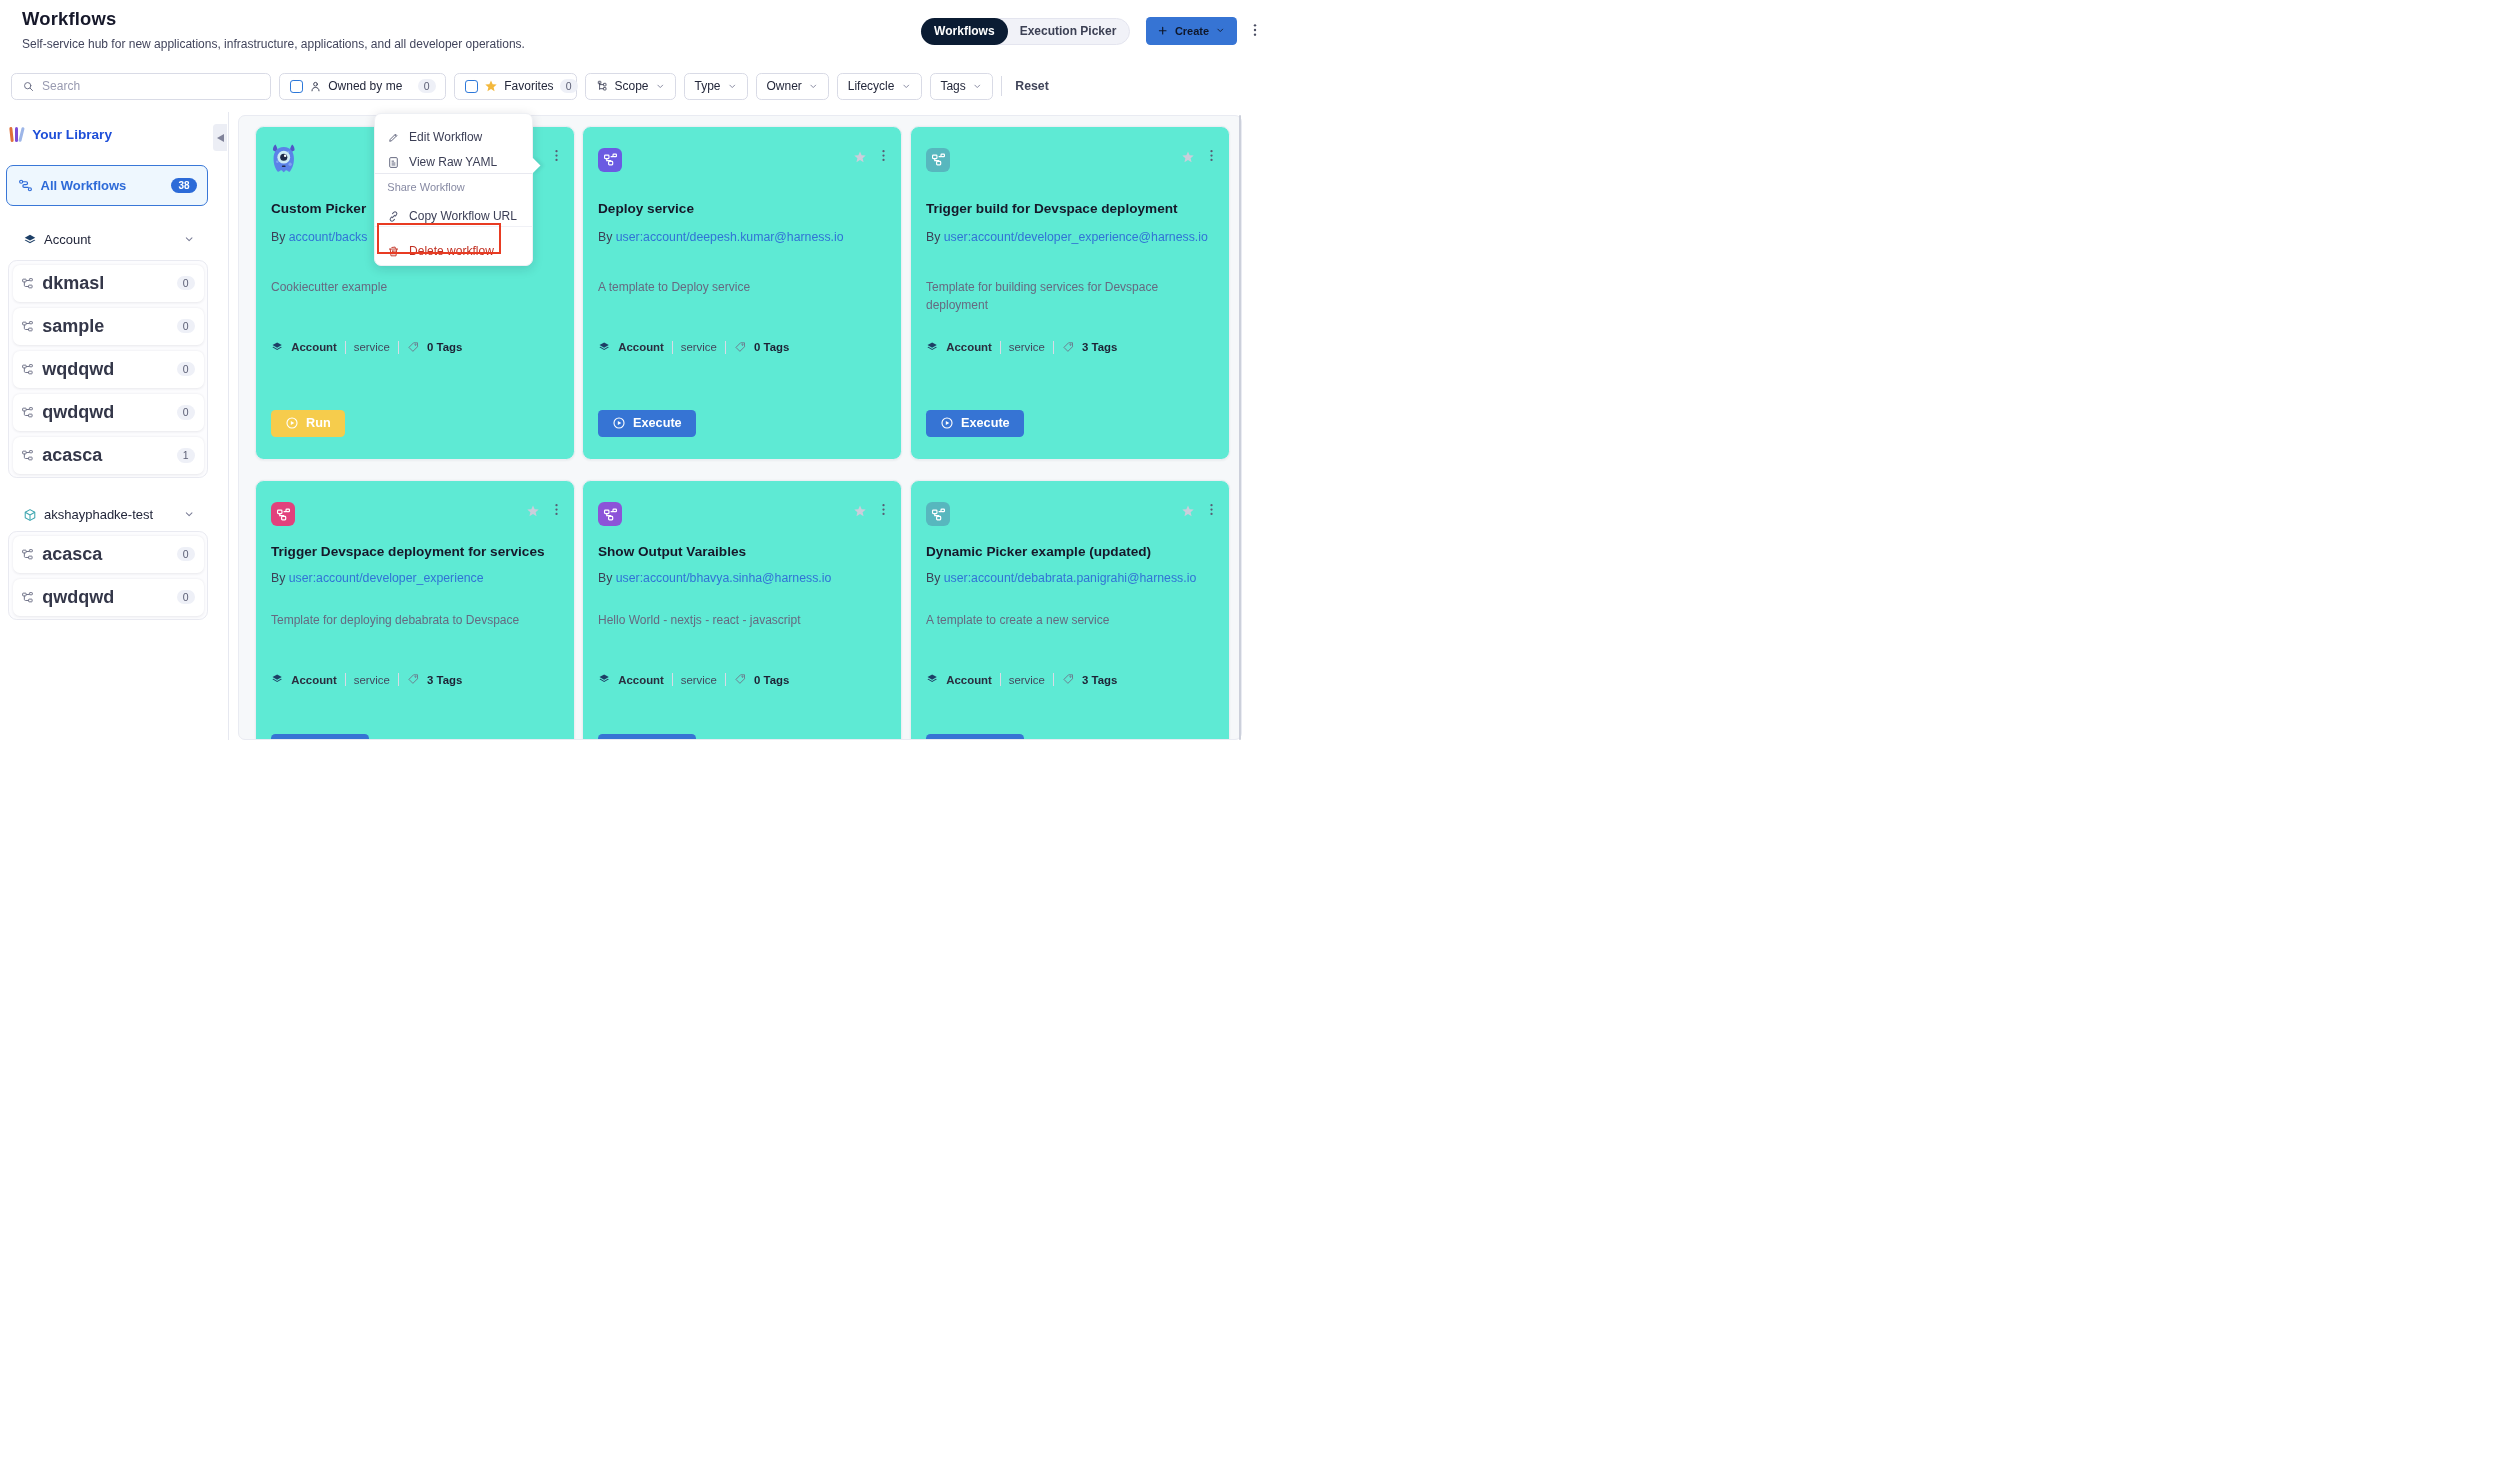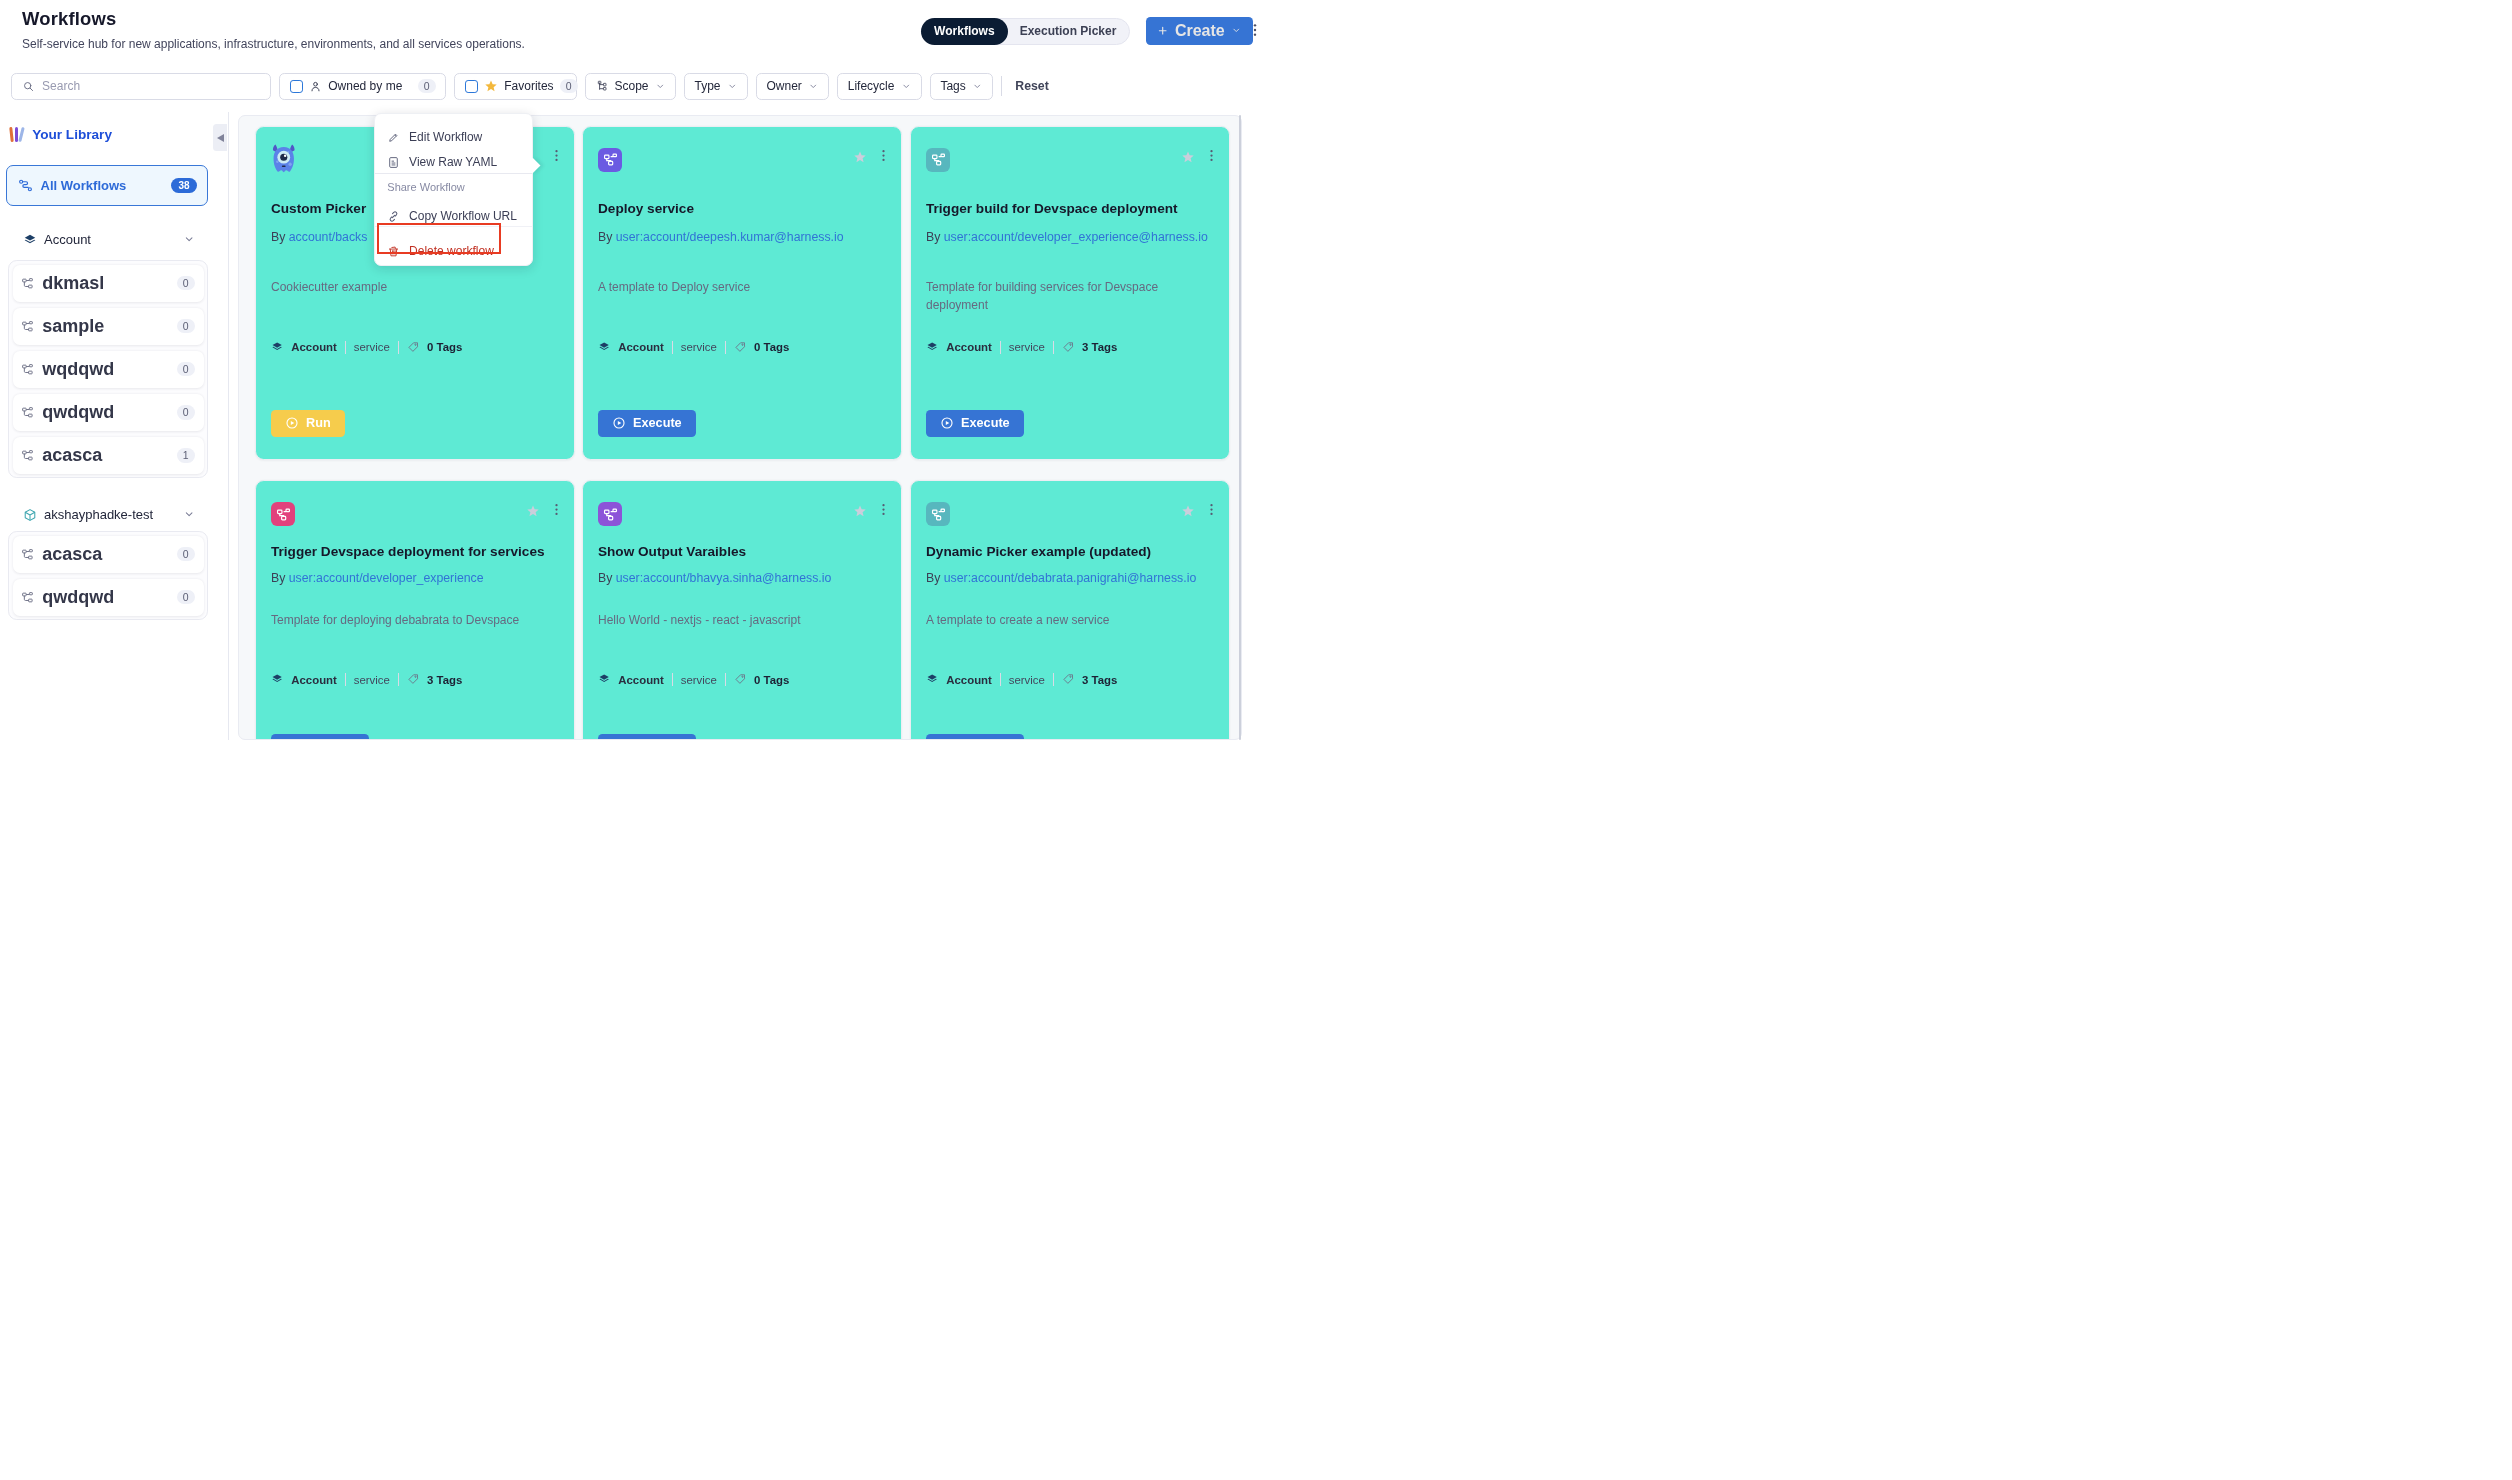--- a/index.html
+++ b/index.html
@@ -10,21 +10,21 @@
 
   
   .hdr-title { left:22px; top:8px; font-size:18.4px; font-weight:700; color:#16182a; letter-spacing:0.2px;}
   .hdr-sub { left:22px; top:37px; font-size:12px; color:#42455c; }
   .toggle-wrap { left:921px; top:17.6px; height:27px; background:#f1f2f8; border:0.9px solid #e4e5ef;
     border-radius:15px; display:flex; align-items:center; }
   .toggle-pill { height:27px; display:flex; align-items:center; padding:0 13px; font-size:12px;
     font-weight:700; color:#3c4054; border-radius:15px; cursor:pointer; }
   .toggle-pill.sel { color:#fff; margin:-0.9px; }
   .btn-create { left:1146px; top:16.7px; height:28px; padding:0 11.4px; border-radius:4.4px;
-    display:flex; align-items:center; gap:6.1px; color:#e5e5e5; font-size:16px; font-weight:700; cursor:pointer; }
+    display:flex; align-items:center; gap:6.1px; color:#0f172a; font-size:11px; font-weight:700; cursor:pointer; }
   .page-kebab { left:1247px; top:22px; color:#4a4d63; cursor:pointer; }
 
   
   .filter-row { left:11.4px; top:69px; height:34px; display:flex; align-items:center; gap:8px; }
   .fbtn { display:flex; align-items:center; gap:6.1px; height:27px; padding:0 9.7px;
     border:0.9px solid #d9dbe6; border-radius:5.3px; background:#fff; }
   .search-box { width:260px; gap:7px; }
   .search-box input { border:0; outline:0; flex:1; font-size:12px; color:#2b2e42;
     font-family:inherit; background:transparent; }
   .search-box input::placeholder { color:#989ab0; }
@@ -228,21 +228,21 @@
         <circle cx="27" cy="14" r="1.8" fill="#7fa3f0"></circle>
       <circle cx="20" cy="22" r="10" fill="#cdebf5"></circle>
         <circle cx="20" cy="22" r="5.6" fill="#1e2a4a"></circle>
         <circle cx="22.2" cy="19.8" r="1.9" fill="#fff"></circle>
       <rect x="17" y="35" width="6" height="2.4" rx="1.2" fill="#1e2a4a"></rect>
     </symbol>
   </defs>
 </svg>
 
 <div class="abs hdr-title">Workflows</div>
-<div class="abs hdr-sub">Self-service hub for new applications, infrastructure, environments, and all services operations.</div>
+<div class="abs hdr-sub">Self-service hub for new applications, infrastructure, applications, and all developer operations.</div>
 
 <div class="abs toggle-wrap">
   <div class="toggle-pill sel" style="background-color: rgb(11, 28, 51);">Workflows</div>
   <div class="toggle-pill">Execution Picker</div>
 </div>
 
 <div class="abs btn-create" style="background-color: rgb(54, 116, 212);">
   <span>
       <svg width="11.4" height="11.4" viewBox="0 0 13 13">
         <use href="#i-plus"></use>

